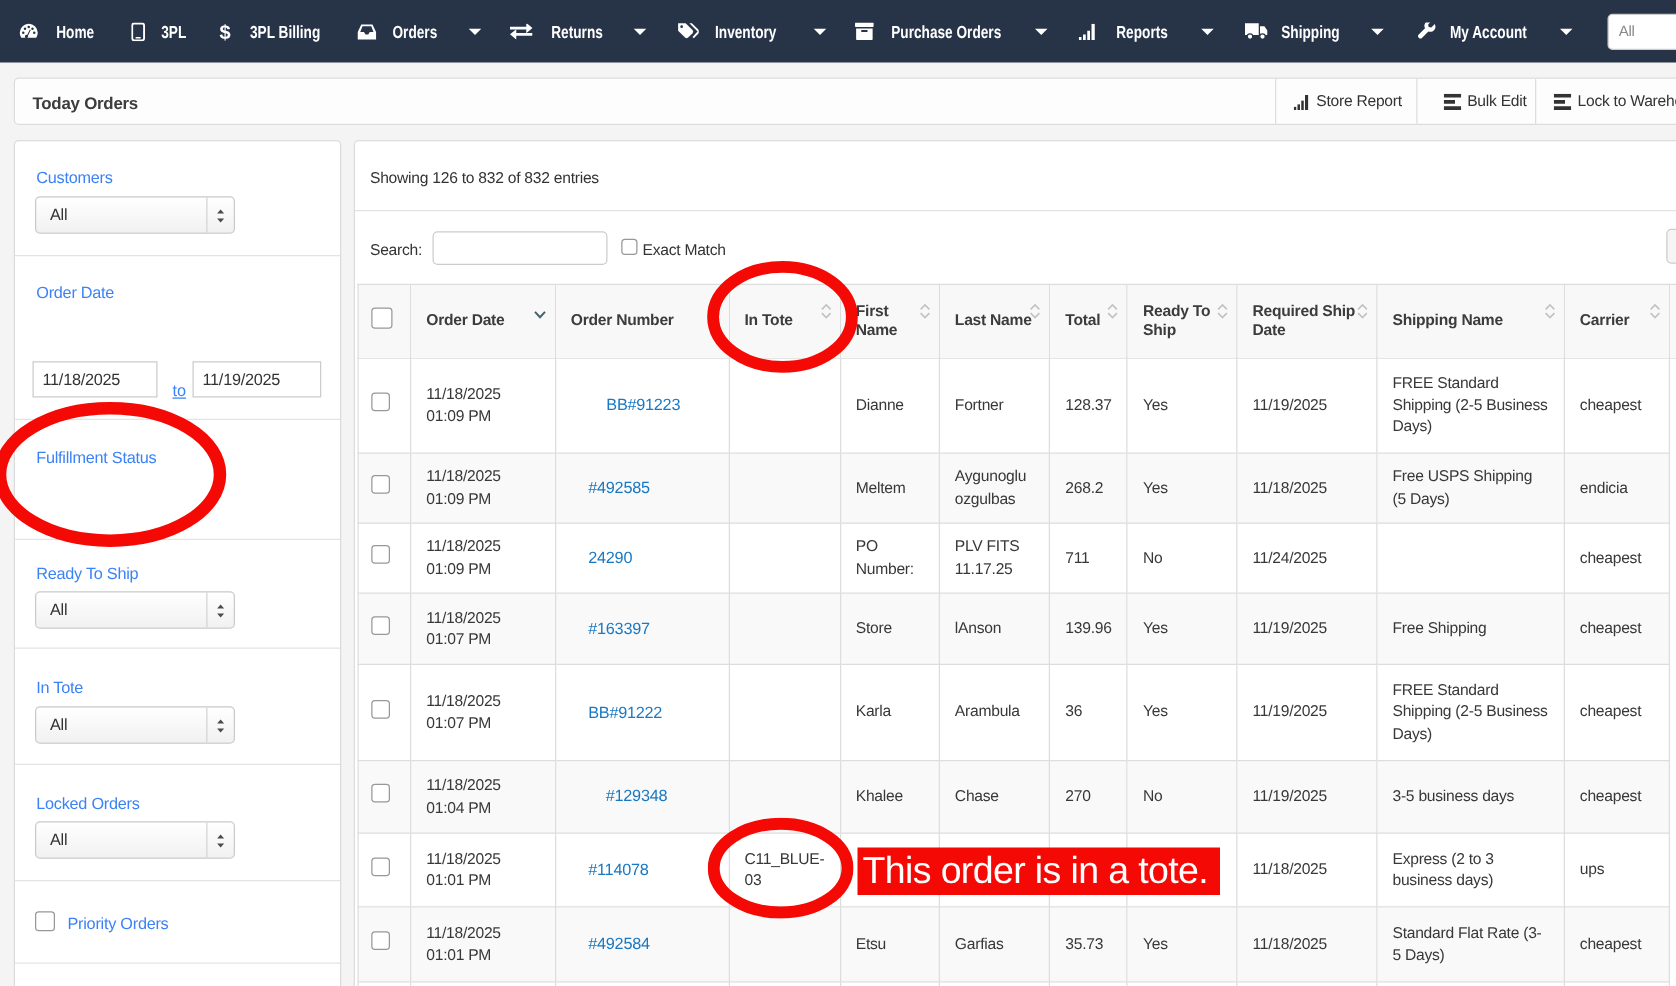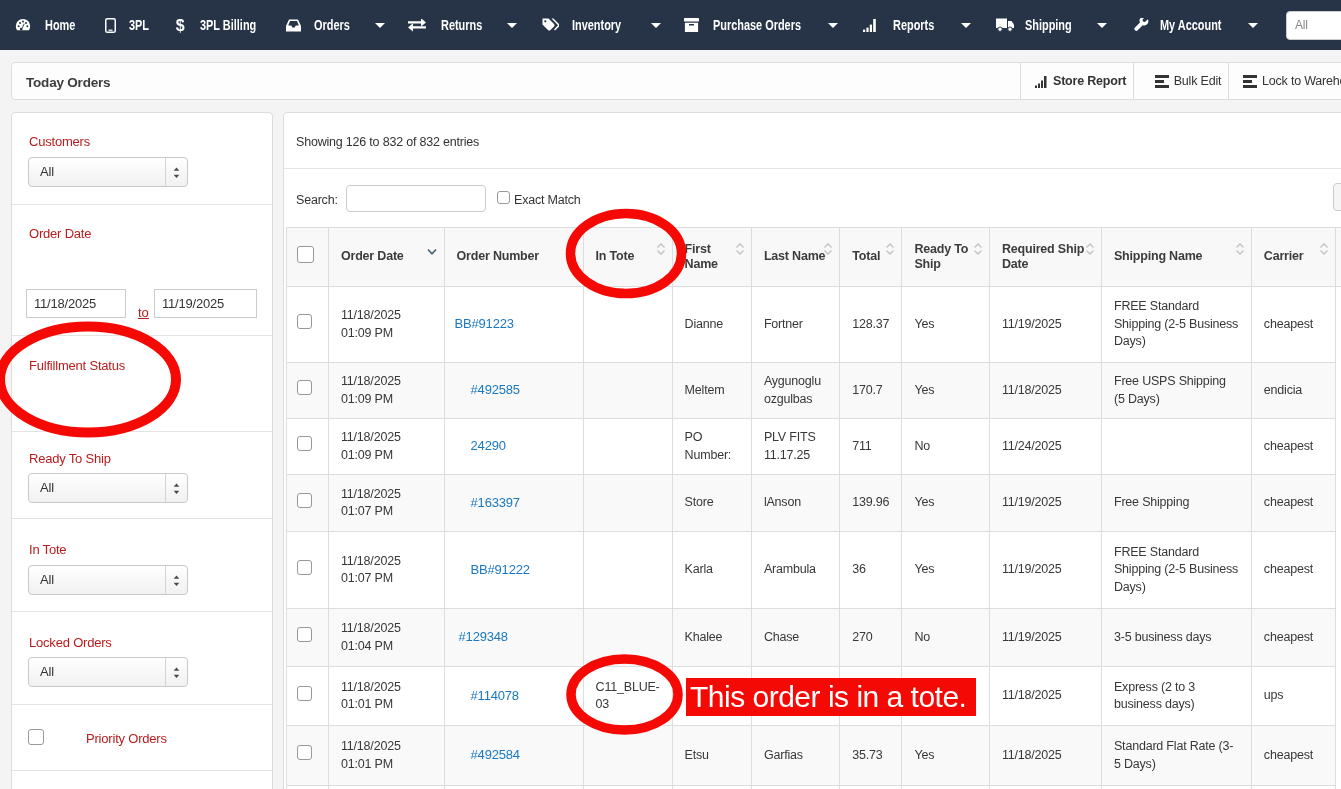--- a/index.html
+++ b/index.html
@@ -15,21 +15,21 @@
 
   
   .mbar { position:absolute; left:11px; top:62px; width:1400px; height:38px; background:#fdfdfd; border:1px solid #ddd; border-radius:4px; }
   .mbar .title { position:absolute; left:14px; top:12px; font-size:13.5px; font-weight:bold; color:#3c3c3c; }
   .mbtn { position:absolute; top:0; height:36px; border-left:1px solid #ddd; display:flex; align-items:center; font-size:12.5px; color:#333; padding-left:14px; }
   .mbtn svg { margin-right:5px; }
 
   
   .side { position:absolute; left:11px; top:112px; width:262px; height:720px; background:#fff; border:1px solid #dcdcdc; border-radius:4px; }
   .side .hr { position:absolute; left:0; width:260px; border-top:1px solid #e3e3e3; }
-  .slabel { position:absolute; left:17px; font-size:13px; color:#b91c1c; }
+  .slabel { position:absolute; left:17px; font-size:13px; color:#3b82f6; }
   .sel { position:absolute; left:16px; width:160px; height:30px; border:1px solid #c9c9c9; border-radius:4px; background:linear-gradient(#ffffff,#f1f1f1); font-size:13px; color:#333; line-height:28px; padding-left:11px; }
   .sel i { position:absolute; right:21px; top:0; bottom:0; border-left:1px solid #d4d4d4; }
   .sel svg { position:absolute; right:4px; top:7px; }
   .dinput { position:absolute; height:29px; border:1px solid #ccc; background:#fff; font-size:13px; color:#333; line-height:27px; padding-left:7px; }
   .cb { appearance:none; -webkit-appearance:none; width:13px; height:13px; border:1px solid #989898; border-radius:3px; background:#fff; margin:0; }
 
   
   .main { position:absolute; left:283px; top:112px; width:1125px; height:800px; background:#fff; border:1px solid #dcdcdc; border-radius:4px; }
   .showing { position:absolute; left:12px; top:22px; font-size:12.5px; color:#333; }
   .hr1 { position:absolute; left:0; top:55px; width:100%; border-top:1px solid #e3e3e3; }
@@ -144,21 +144,21 @@
         <path d="M13.8 1.2 L11 4 L8.9 3.6 L8.5 1.5 L11.3 -1.3 A4.2 4.2 0 0 0 6 4.5 L1 9.5 A1.9 1.9 0 0 0 3.7 12.2 L8.7 7.2 A4.2 4.2 0 0 0 14.3 2.6 Z" fill="#fff"></path>
       </svg>
     </div>
     <div class="tx" style="left:1160px;">My Account</div>
     <div class="caret" style="left:1248px;"></div>
   </div>
 <div class="navinput">All</div>
 
 <div class="mbar">
   <div class="title">Today Orders</div>
-  <div class="mbtn" style="left:1008px; width:113px;font-weight:bold;"><svg width="13" height="13" viewBox="0 0 13 13">
+  <div class="mbtn" style="left:1008px; width:113px;"><svg width="13" height="13" viewBox="0 0 13 13">
         <g fill="#333">
           <rect x="0" y="10.5" width="2" height="2.5"></rect>
           <rect x="3" y="8.5" width="2" height="4.5"></rect>
           <rect x="6" y="5.5" width="2" height="7.5"></rect>
           <rect x="9" y="1" width="2.5" height="12"></rect>
         </g>
       </svg>Store Report</div>
   <div class="mbtn" style="left:1121px; width:95px;justify-content:center;"><svg width="14" height="13" viewBox="0 0 14 13">
         <g fill="#333">
           <rect x="0" y="0" width="14" height="3"></rect>
@@ -202,21 +202,21 @@
       </svg></div>
     <div class="slabel" style="top:522px;">Locked Orders</div>
     <div class="sel" style="top:544px;">All<i></i><svg width="13" height="16" viewBox="0 0 13 16">
         <path d="M3.7 5.7 L6.5 2.5 L9.3 5.7 Z" fill="#4a4a4a"></path>
         <path d="M3.7 9.8 L6.5 13 L9.3 9.8 Z" fill="#4a4a4a"></path>
       </svg></div>
     <div class="dinput" style="left:14px; top:176px; width:100px;">11/18/2025</div>
     <div class="slabel" style="left:126px; top:192px; letter-spacing:0;text-decoration:underline;">to</div>
     <div class="dinput" style="left:142px; top:176px; width:103px;">11/19/2025</div>
     <input type="checkbox" class="cb" style="position: absolute; left: 16px; top: 616px; width: 16px; height: 16px;">
-    <div class="slabel" style="left:42px; top:618px;margin-left:32px;">Priority Orders</div>
+    <div class="slabel" style="left:42px; top:618px;">Priority Orders</div>
   </div>
 
 <div class="main">
   <div class="showing">Showing 126 to 832 of 832 entries</div>
   <div class="hr1"></div>
   <div class="srlabel">Search:</div>
   <div class="sinput"></div>
   <input type="checkbox" class="cb emcb" style="">
   <div class="emlabel">Exact Match</div>
   <div class="colbtn"></div>
@@ -279,38 +279,38 @@
             </svg></th>
           <th>Carrier<svg class="sorticon" width="10" height="14" viewBox="0 0 10 14">
               <path d="M1.5 5.5 L5 2 L8.5 5.5" fill="none" stroke="#c2c2c2" stroke-width="1.3"></path>
               <path d="M1.5 8.5 L5 12 L8.5 8.5" fill="none" stroke="#c2c2c2" stroke-width="1.3"></path>
             </svg></th>
           <th></th>
         </tr>
         <tr style="height:76px;">
           <td><input type="checkbox" class="cb rowcb" style=""></td>
           <td>11/18/2025<br>01:09 PM</td>
-          <td style="padding-left:10px;"><a href="#">BB#91223</a></td>
+          <td style="padding-left:10px;text-align:center;"><a href="#">BB#91223</a></td>
           <td></td>
           <td>Dianne</td>
           <td>Fortner</td>
           <td>128.37</td>
           <td>Yes</td>
           <td>11/19/2025</td>
           <td><span class="nw">FREE Standard</span><br><span class="nw">Shipping (2-5 Business</span><br><span class="nw">Days)</span></td>
           <td>cheapest</td>
         </tr>
         <tr class="alt" style="height:56px;">
           <td><input type="checkbox" class="cb rowcb" style=""></td>
           <td>11/18/2025<br>01:09 PM</td>
           <td style="padding-left:26px;"><a href="#">#492585</a></td>
           <td></td>
           <td>Meltem</td>
           <td>Aygunoglu<br>ozgulbas</td>
-          <td>170.7</td>
+          <td>268.2</td>
           <td>Yes</td>
           <td>11/18/2025</td>
           <td><span class="nw">Free USPS Shipping</span><br><span class="nw">(5 Days)</span></td>
           <td>endicia</td>
         </tr>
         <tr style="height:56px;">
           <td><input type="checkbox" class="cb rowcb" style=""></td>
           <td>11/18/2025<br>01:09 PM</td>
           <td style="padding-left:26px;"><a href="#">24290</a></td>
           <td></td>
@@ -344,21 +344,21 @@
           <td>Arambula</td>
           <td>36</td>
           <td>Yes</td>
           <td>11/19/2025</td>
           <td><span class="nw">FREE Standard</span><br><span class="nw">Shipping (2-5 Business</span><br><span class="nw">Days)</span></td>
           <td>cheapest</td>
         </tr>
         <tr class="alt" style="height:58px;">
           <td><input type="checkbox" class="cb rowcb" style=""></td>
           <td>11/18/2025<br>01:04 PM</td>
-          <td style="padding-left:14px;"><a href="#">#129348</a></td>
+          <td style="padding-left:40px;"><a href="#">#129348</a></td>
           <td></td>
           <td>Khalee</td>
           <td>Chase</td>
           <td>270</td>
           <td>No</td>
           <td>11/19/2025</td>
           <td>3-5 business days</td>
           <td>cheapest</td>
         </tr>
         <tr style="height:59px;">

